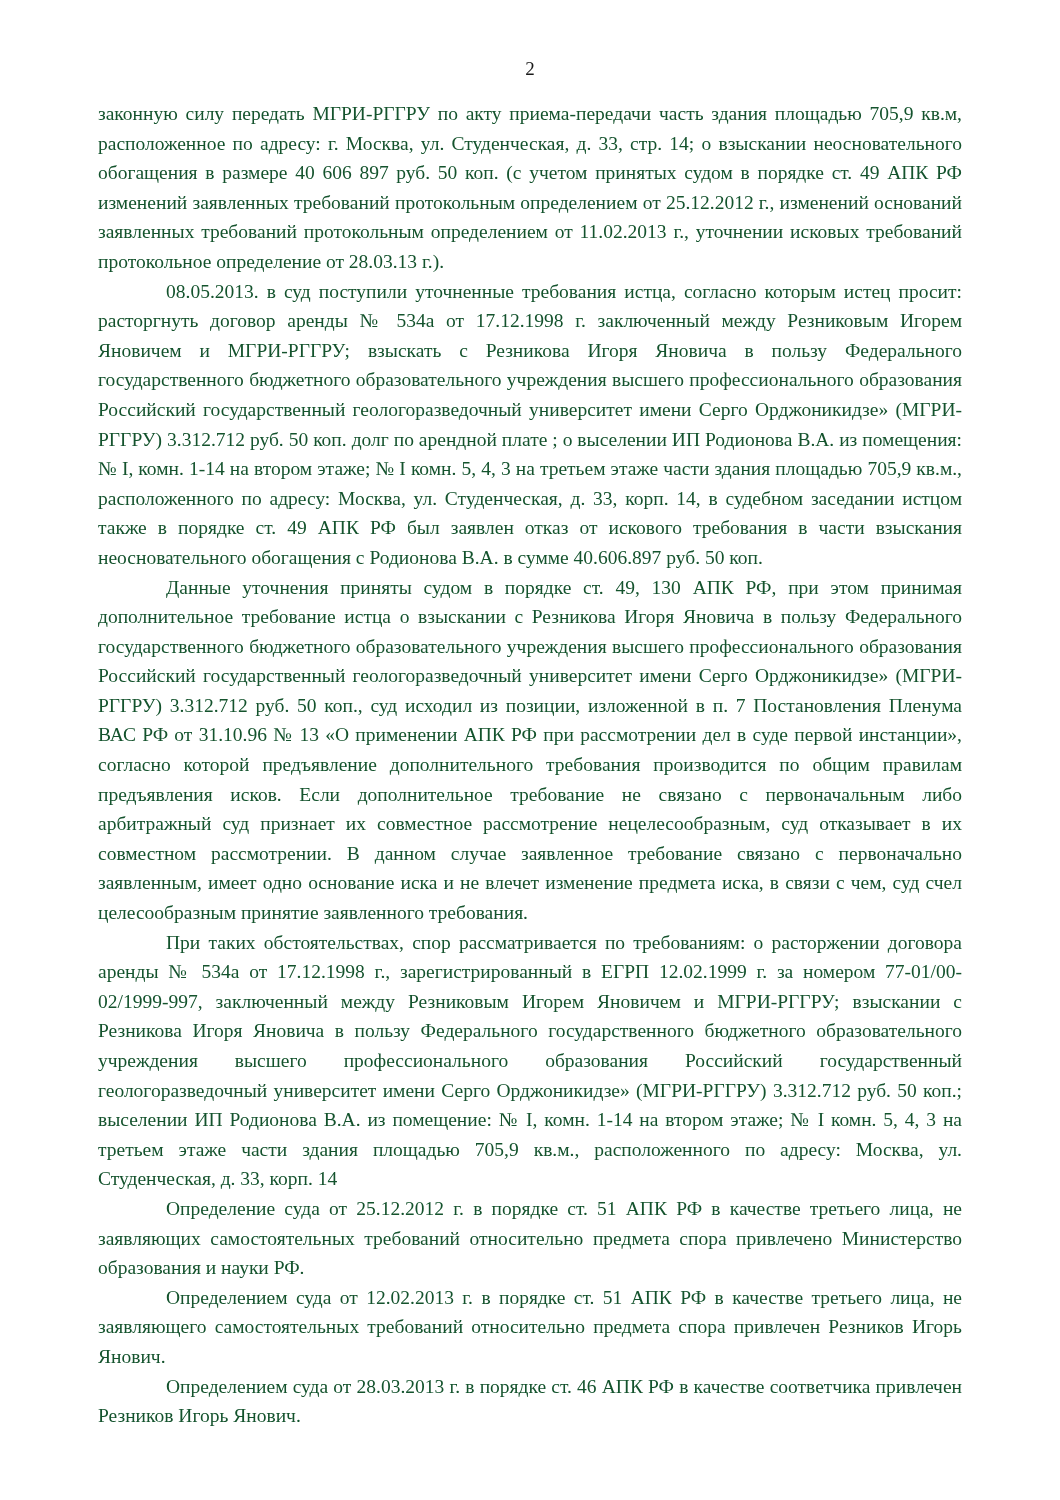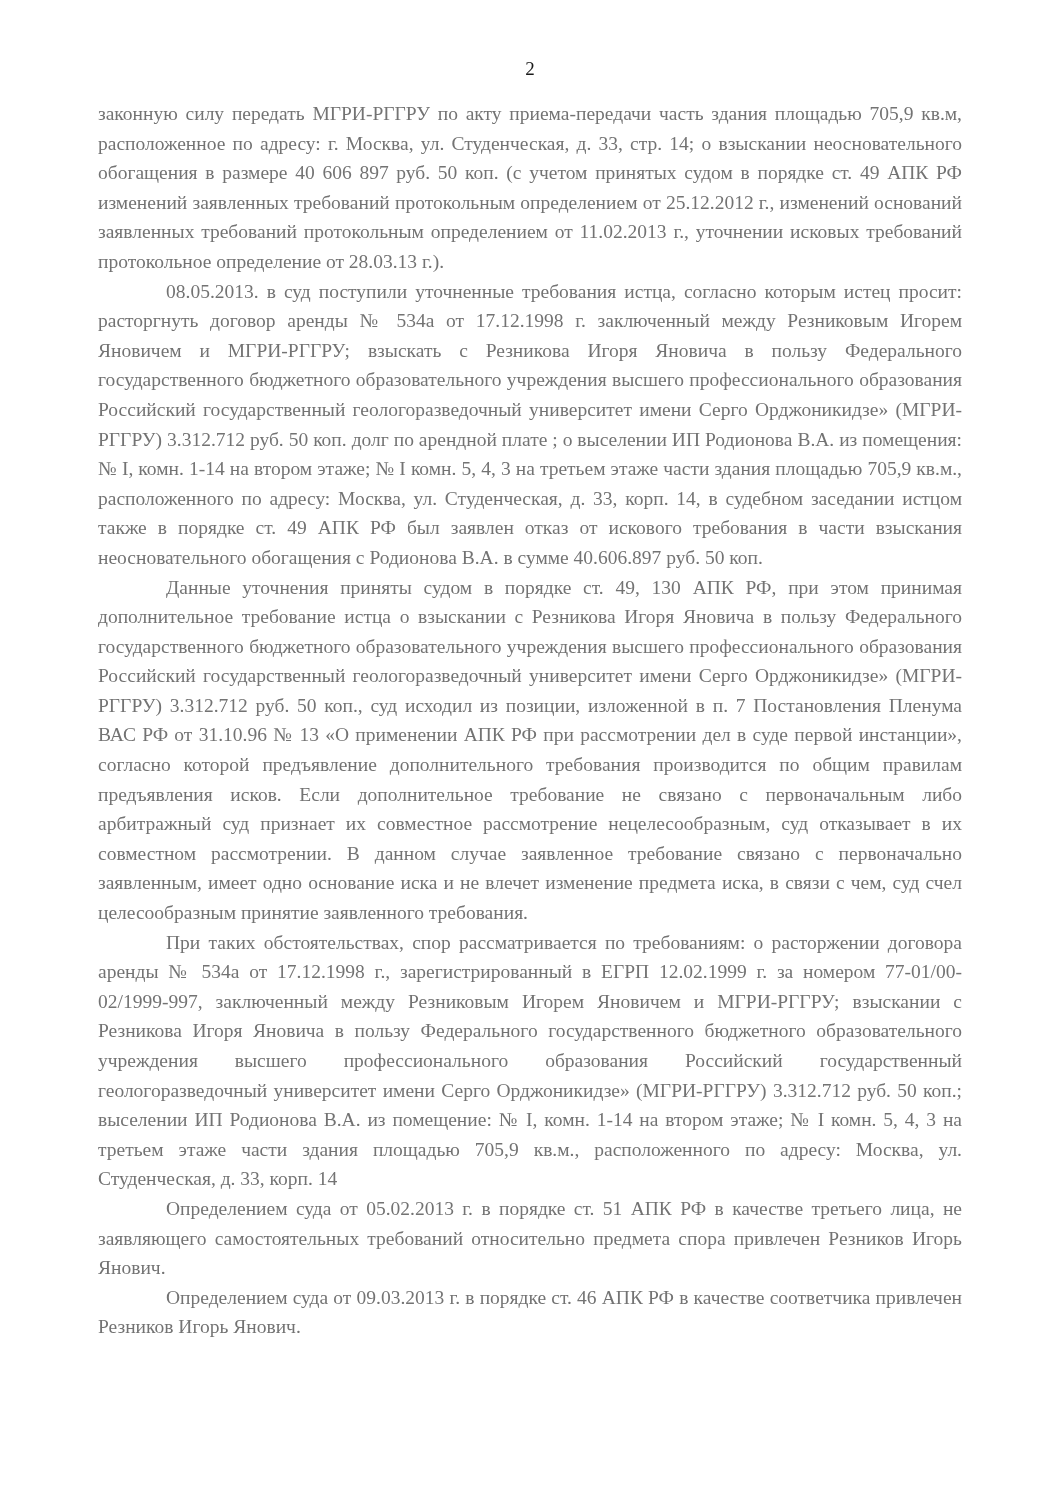--- a/index.html
+++ b/index.html
@@ -35,21 +35,21 @@
   }
   .body-text {
     position: absolute;
     top: 99px;
     left: 98px;
     width: 864px;
     font-size: 19.5px;
     line-height: 29.6px;
     text-align: justify;
     text-justify: inter-word;
-    color: #737373;
+    color: #14532d;
   }
   .body-text p {
     margin: 0;
     padding: 0;
     text-indent: 68px;
     text-align: justify;
     hyphens: none;
   }
   .body-text p.no-indent {
     text-indent: 0;
@@ -60,17 +60,18 @@
 
 <div class="page">
 
   <div class="page-number">2</div>
 
   <div class="body-text">
     <p class="no-indent">законную силу передать МГРИ-РГГРУ по акту приема-передачи часть здания площадью 705,9 кв.м, расположенное по адресу: г. Москва, ул. Студенческая, д. 33, стр. 14; о взыскании неосновательного обогащения в размере 40 606 897 руб. 50 коп. (с учетом принятых судом в порядке ст. 49 АПК РФ изменений заявленных требований протокольным определением от 25.12.2012 г., изменений оснований заявленных требований протокольным определением от 11.02.2013 г., уточнении исковых требований протокольное определение от 28.03.13 г.).</p>
     <p>08.05.2013. в суд поступили уточненные требования истца, согласно которым истец просит: расторгнуть договор аренды № 534а от 17.12.1998 г. заключенный между Резниковым Игорем Яновичем и МГРИ-РГГРУ; взыскать с Резникова Игоря Яновича в пользу Федерального государственного бюджетного образовательного учреждения высшего профессионального образования Российский государственный геологоразведочный университет имени Серго Орджоникидзе» (МГРИ-РГГРУ) 3.312.712 руб. 50 коп. долг по арендной плате ; о выселении ИП Родионова В.А. из помещения: № I, комн. 1-14 на втором этаже; № I комн. 5, 4, 3 на третьем этаже части здания площадью 705,9 кв.м., расположенного по адресу: Москва, ул. Студенческая, д. 33, корп. 14, в судебном заседании истцом также в порядке ст. 49 АПК РФ был заявлен отказ от искового требования в части взыскания неосновательного обогащения с Родионова В.А. в сумме 40.606.897 руб. 50 коп.</p>
     <p>Данные уточнения приняты судом в порядке ст. 49, 130 АПК РФ, при этом принимая дополнительное требование истца о взыскании с Резникова Игоря Яновича в пользу Федерального государственного бюджетного образовательного учреждения высшего профессионального образования Российский государственный геологоразведочный университет имени Серго Орджоникидзе» (МГРИ-РГГРУ) 3.312.712 руб. 50 коп., суд исходил из позиции, изложенной в п. 7 Постановления Пленума ВАС РФ от 31.10.96 № 13 «О применении АПК РФ при рассмотрении дел в суде первой инстанции», согласно которой предъявление дополнительного требования производится по общим правилам предъявления исков. Если дополнительное требование не связано с первоначальным либо арбитражный суд признает их совместное рассмотрение нецелесообразным, суд отказывает в их совместном рассмотрении. В данном случае заявленное требование связано с первоначально заявленным, имеет одно основание иска и не влечет изменение предмета иска, в связи с чем, суд счел целесообразным принятие заявленного требования.</p>
     <p>При таких обстоятельствах, спор рассматривается по требованиям: о расторжении договора аренды № 534а от 17.12.1998 г., зарегистрированный в ЕГРП 12.02.1999 г. за номером 77-01/00-02/1999-997, заключенный между Резниковым Игорем Яновичем и МГРИ-РГГРУ; взыскании с Резникова Игоря Яновича в пользу Федерального государственного бюджетного образовательного учреждения высшего профессионального образования Российский государственный геологоразведочный университет имени Серго Орджоникидзе» (МГРИ-РГГРУ) 3.312.712 руб. 50 коп.; выселении ИП Родионова В.А. из помещение: № I, комн. 1-14 на втором этаже; № I комн. 5, 4, 3 на третьем этаже части здания площадью 705,9 кв.м., расположенного по адресу: Москва, ул. Студенческая, д. 33, корп. 14</p>
-    <p>Определением суда от 05.02.2013 г. в порядке ст. 51 АПК РФ в качестве третьего лица, не заявляющего самостоятельных требований относительно предмета спора привлечен Резников Игорь Янович.</p>
-    <p>Определением суда от 09.03.2013 г. в порядке ст. 46 АПК РФ в качестве соответчика привлечен Резников Игорь Янович.</p>
+    <p>Определение суда от 25.12.2012 г. в порядке ст. 51 АПК РФ в качестве третьего лица, не заявляющих самостоятельных требований относительно предмета спора привлечено Министерство образования и науки РФ.</p>
+    <p>Определением суда от 12.02.2013 г. в порядке ст. 51 АПК РФ в качестве третьего лица, не заявляющего самостоятельных требований относительно предмета спора привлечен Резников Игорь Янович.</p>
+    <p>Определением суда от 28.03.2013 г. в порядке ст. 46 АПК РФ в качестве соответчика привлечен Резников Игорь Янович.</p>
   </div>
 
 </div>
 
 </body></html>

